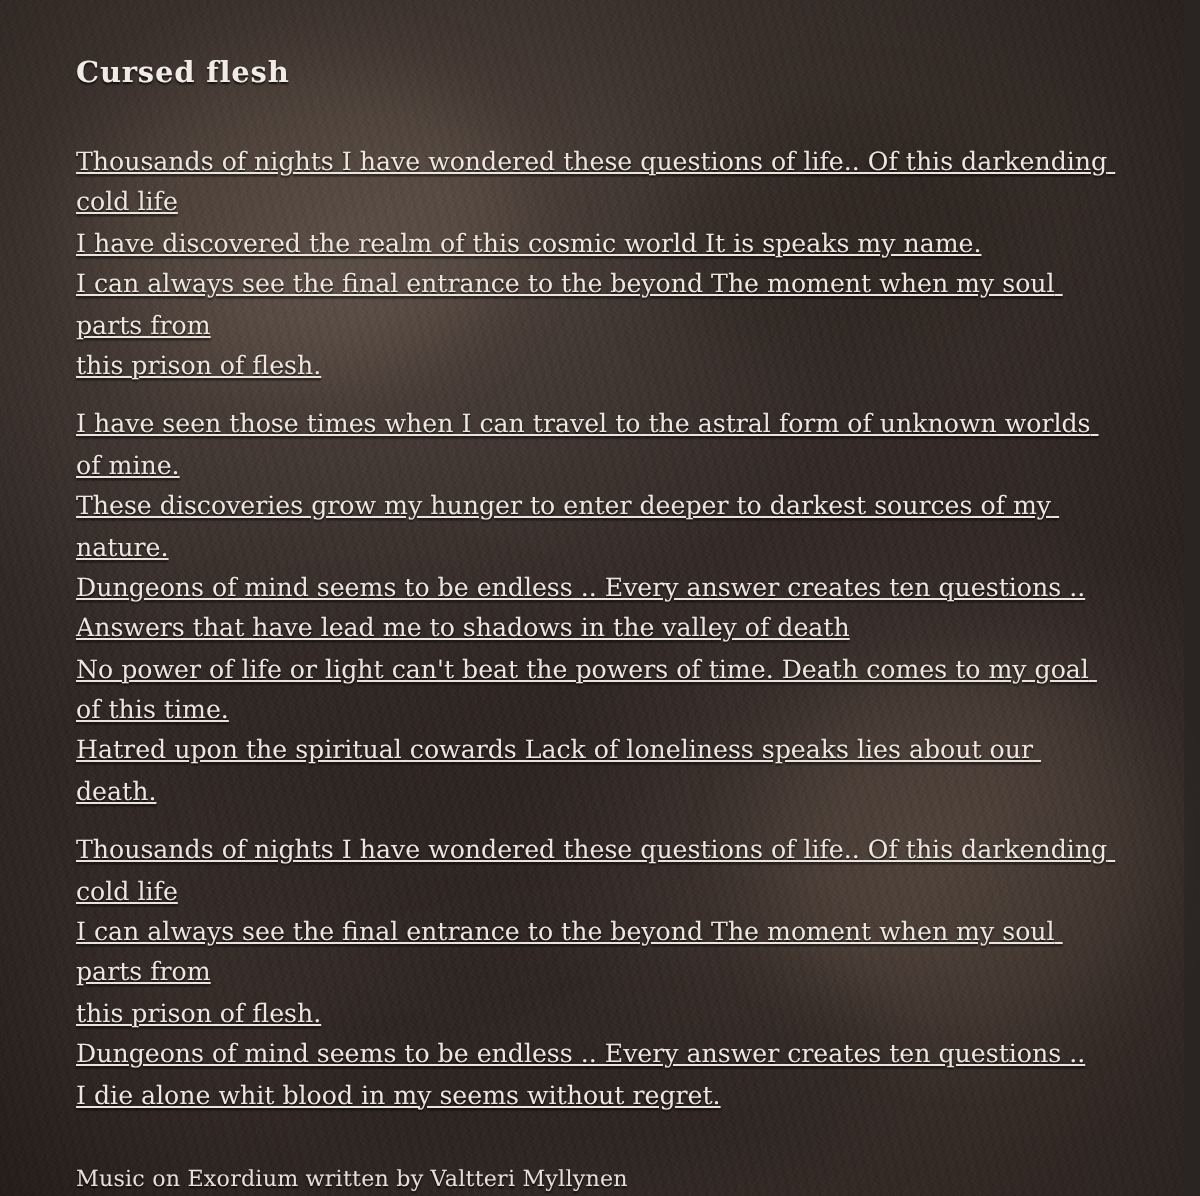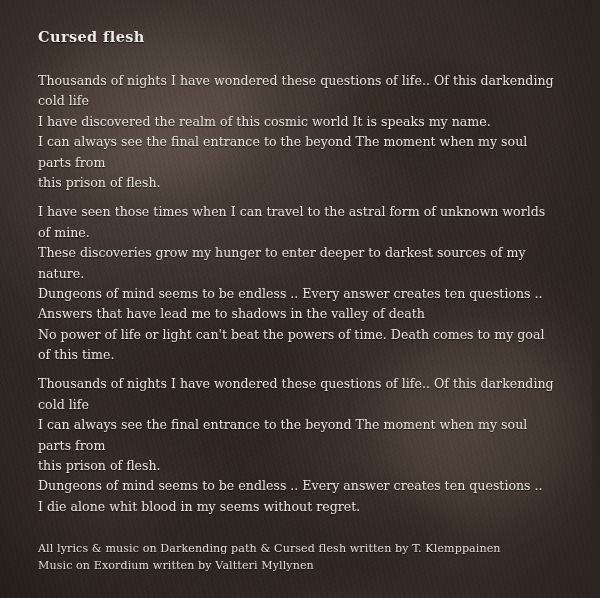--- a/index.html
+++ b/index.html
@@ -67,20 +67,21 @@
   .title {
     font-size: 14.5px;
     letter-spacing: 0.4px;
     margin: 0 0 26px 0;
     color: #f0ebe4;
     text-shadow: 0 1px 1px rgba(0,0,0,0.75);
   }
 
   .lyrics {
     margin: 0 0 24px 0;
+    text-decoration: underline;
   }
   .lyric-line {
     font-size: 12.6px;
     line-height: 1.62;
     color: #ece6df;
     text-shadow: 0 1px 1px rgba(0,0,0,0.7);
     white-space: pre-wrap;
   }
   .gap {
     height: 9px;
@@ -116,27 +117,27 @@
       <div class="lyric-line">Thousands of nights I have wondered these questions of life.. Of this darkending cold life</div>
       <div class="lyric-line">I have discovered the realm of this cosmic world It is speaks my name.</div>
       <div class="lyric-line">I can always see the final entrance to the beyond The moment when my soul parts from</div>
       <div class="lyric-line">this prison of flesh.</div>
       <div class="gap"></div>
       <div class="lyric-line">I have seen those times when I can travel to the astral form of unknown worlds of mine.</div>
       <div class="lyric-line">These discoveries grow my hunger to enter deeper to darkest sources of my nature.</div>
       <div class="lyric-line">Dungeons of mind seems to be endless .. Every answer creates ten questions ..</div>
       <div class="lyric-line">Answers that have lead me to shadows in the valley of death</div>
       <div class="lyric-line">No power of life or light can't beat the powers of time. Death comes to my goal of this time.</div>
+      <div class="lyric-line">Hatred upon the spiritual cowards Lack of loneliness speaks lies about our death.</div>
       <div class="gap"></div>
       <div class="lyric-line">Thousands of nights I have wondered these questions of life.. Of this darkending cold life</div>
       <div class="lyric-line">I can always see the final entrance to the beyond The moment when my soul parts from</div>
       <div class="lyric-line">this prison of flesh.</div>
       <div class="lyric-line">Dungeons of mind seems to be endless .. Every answer creates ten questions ..</div>
       <div class="lyric-line">I die alone whit blood in my seems without regret.</div>
     </div>
 
     <div class="credits">
-      <div class="credit-line">All lyrics &amp; music on Darkending path &amp; Cursed flesh written by T. Klemppainen</div>
       <div class="credit-line">Music on Exordium written by Valtteri Myllynen</div>
 
     </div>
   </div>
 </div>
 
 </body></html>

